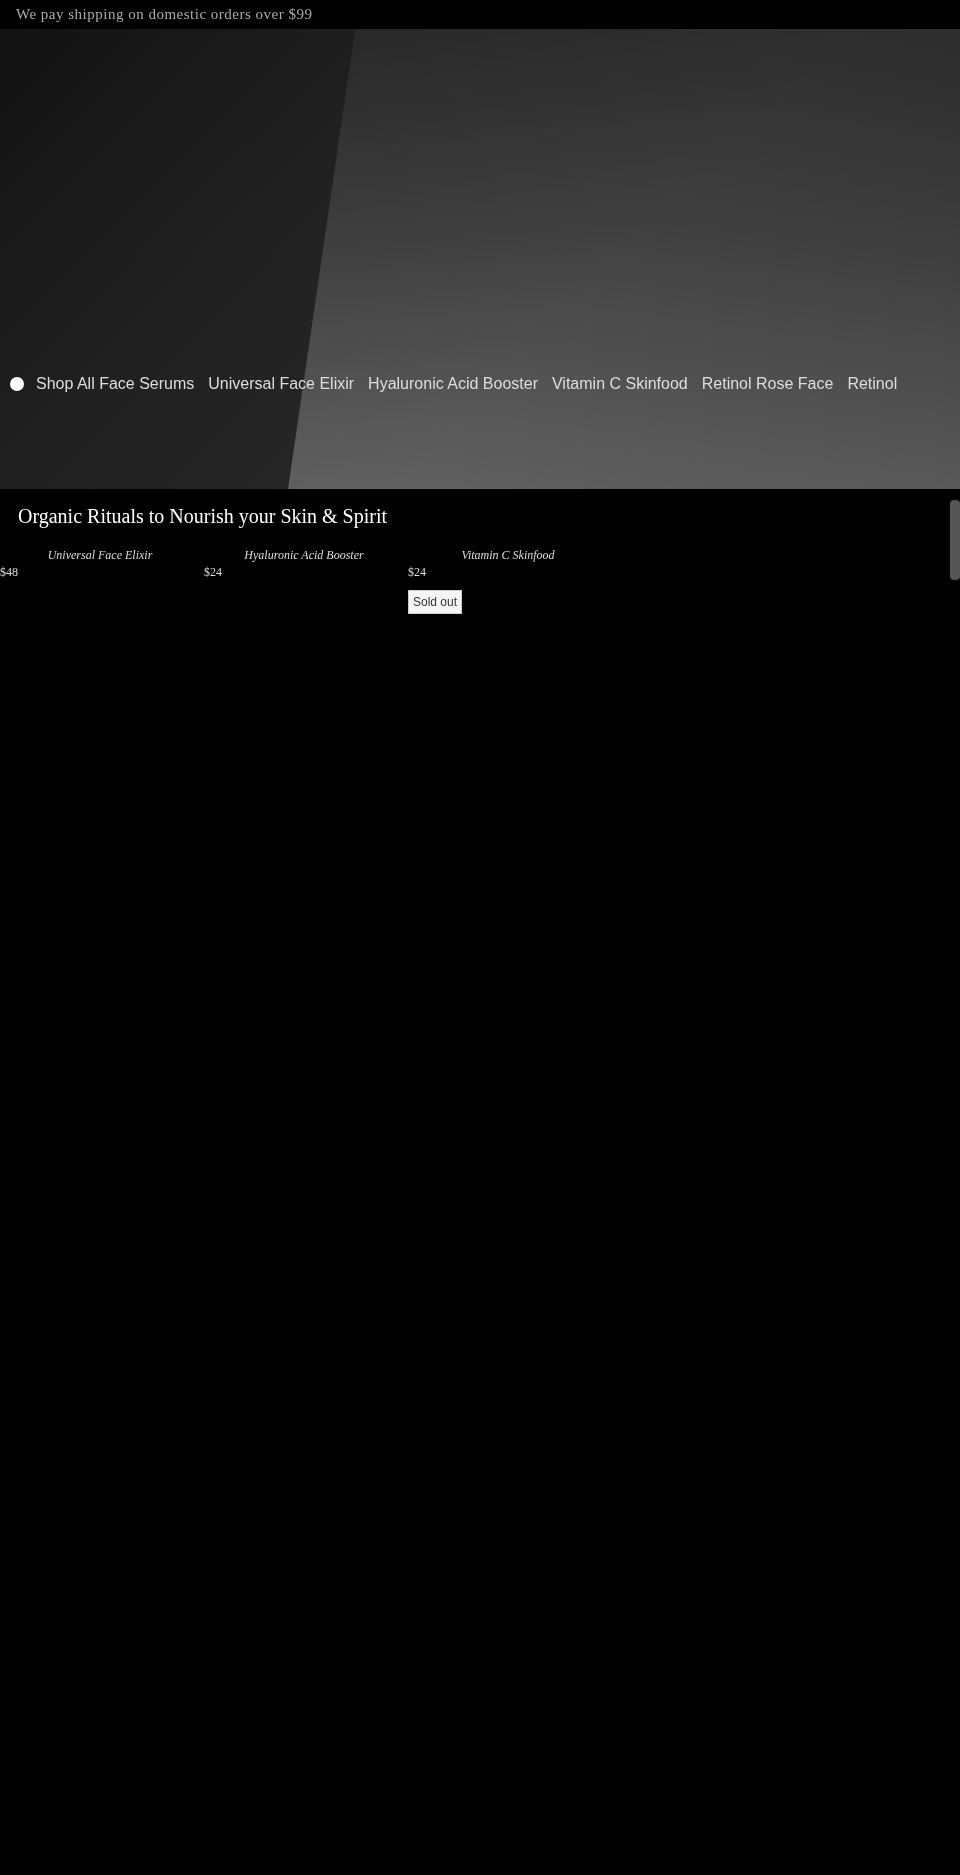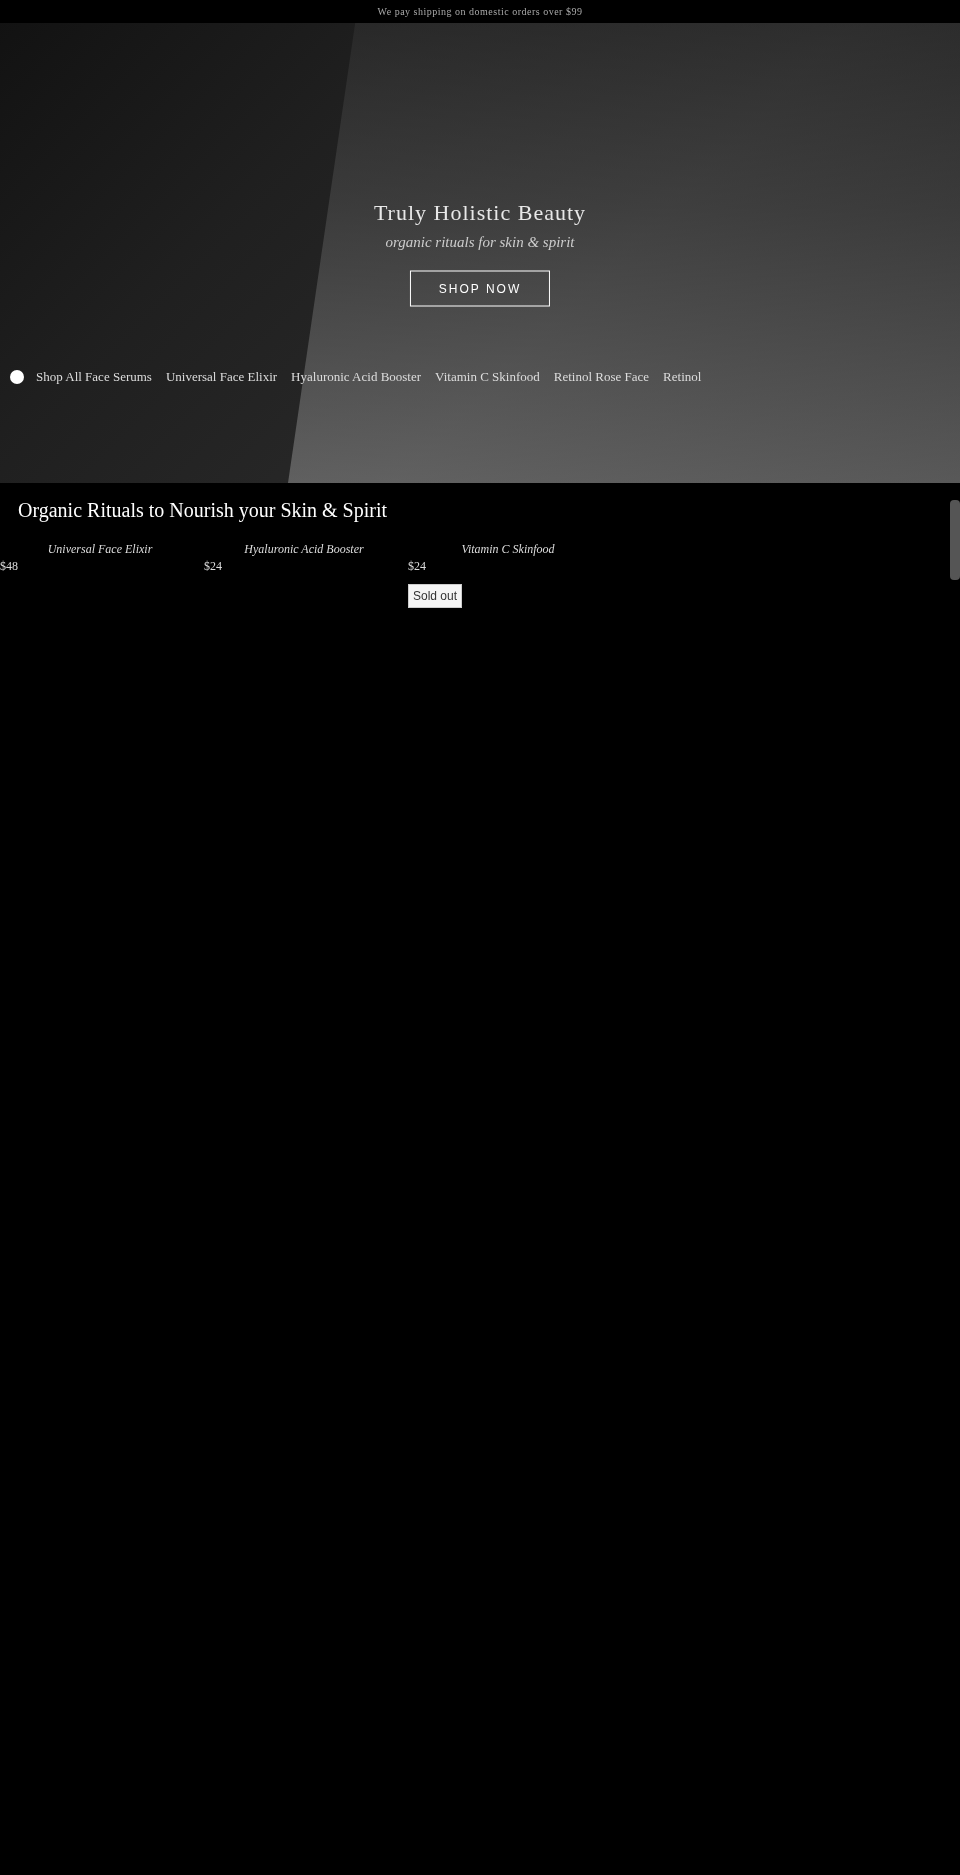--- a/index.html
+++ b/index.html
@@ -10,22 +10,21 @@
       font-family: Georgia, 'Times New Roman', serif;
       position: relative;
       overflow-x: hidden;
     }
 
     
     .announcement-bar {
       width: 100%;
       background: #000;
       color: #aaa;
-      text-align: center;
-      font-size: 10px;
+      font-size: 15px;
       padding: 6px 16px;
       letter-spacing: 0.5px;
     }
 
     
     .hero {
       position: relative;
       width: 100%;
       height: 460px;
       background: #000;
@@ -115,24 +114,24 @@
     }
 
     .nav-links {
       display: flex;
       flex-wrap: wrap;
       gap: 6px 14px;
     }
 
     .nav-link {
       color: #ddd;
-      font-size: 13px;
+      font-size: 16px;
       text-decoration: none;
       cursor: pointer;
-      font-family: Liberation Serif, serif;
+      font-family: Liberation Sans, sans-serif;
     }
 
     
     .section-heading {
       color: #fff;
       font-size: 20px;
       font-weight: 400;
       padding: 16px 18px 12px;
       font-family: Georgia, serif;
     }
@@ -242,25 +241,20 @@
         <a class="nav-link">Shop All Face Serums</a>
         <a class="nav-link">Universal Face Elixir</a>
         <a class="nav-link">Hyaluronic Acid Booster</a>
         <a class="nav-link">Vitamin C Skinfood</a>
         <a class="nav-link">Retinol Rose Face</a>
         <a class="nav-link">Retinol</a>
       </div>
     </div>
   </div>
 
-  <div class="hero-content">
-    <div class="hero-title">Truly Holistic Beauty</div>
-    <div class="hero-subtitle">organic rituals for skin &amp; spirit</div>
-    <button class="hero-btn">SHOP NOW</button>
-  </div>
 </div>
 
 <div class="section-heading">Organic Rituals to Nourish your Skin &amp; Spirit</div>
 
 <div class="product-grid">
 
   
   <div class="product-card">
     <div class="product-image-container product-img-1">
       

